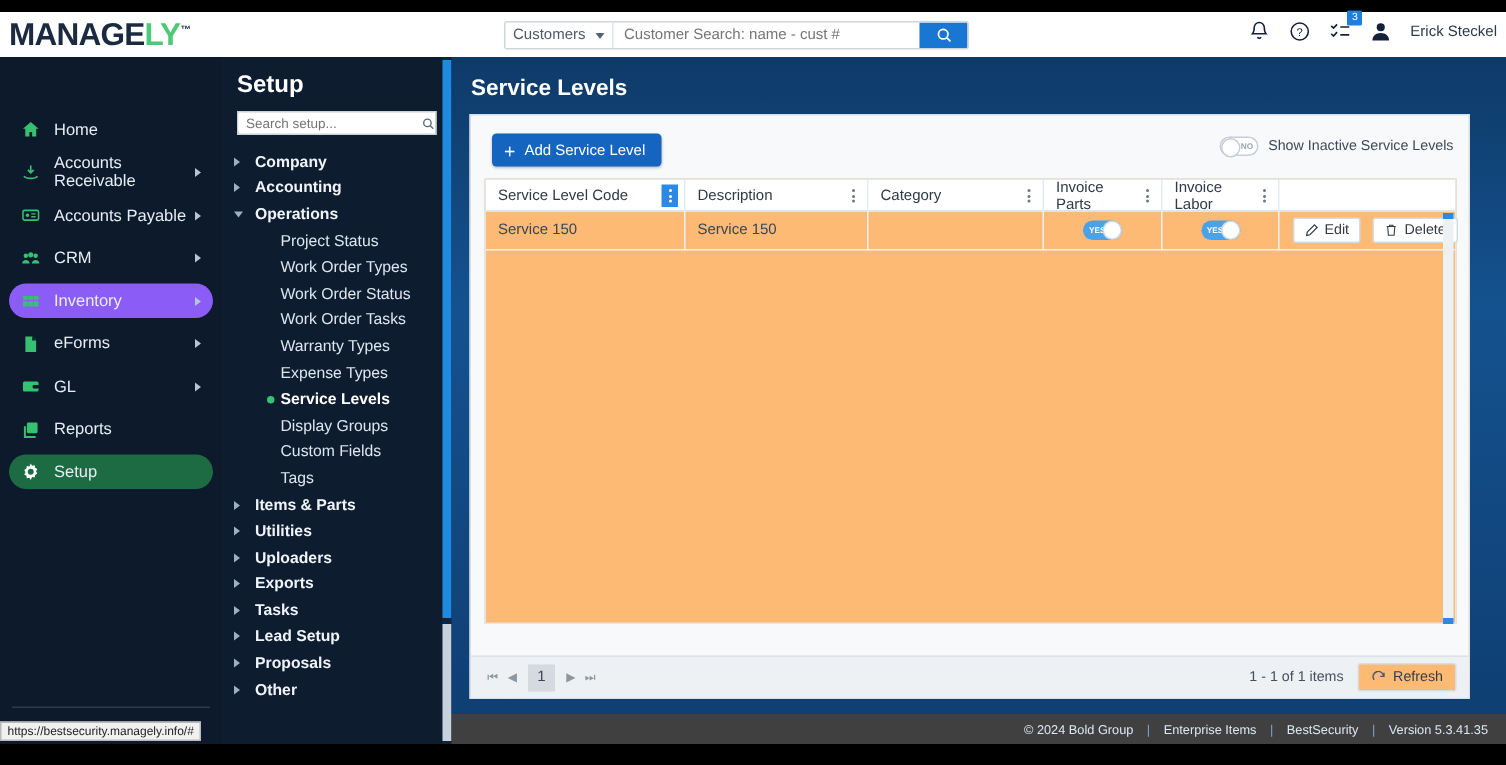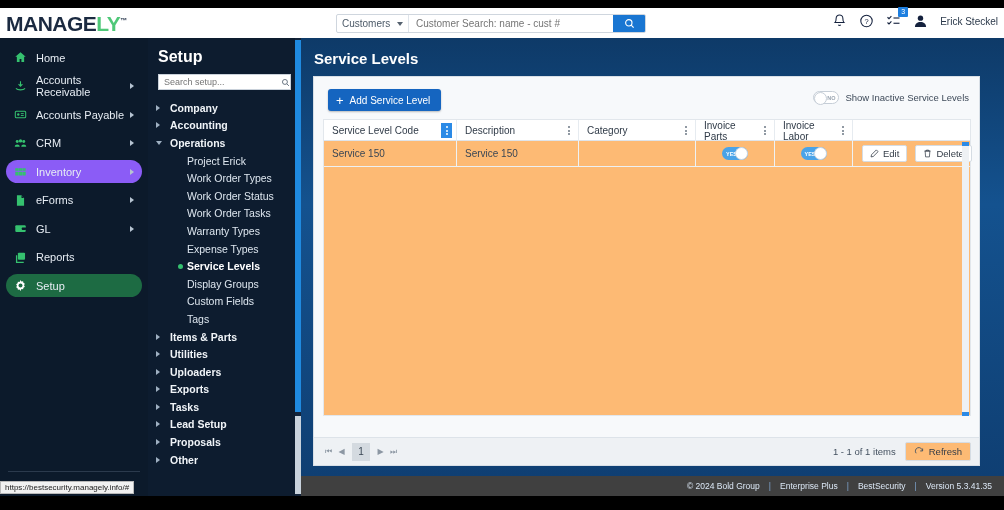--- a/index.html
+++ b/index.html
@@ -182,21 +182,21 @@
     <div class="ticon">
       <svg width="15" height="16" viewBox="0 0 20 20">
         <circle cx="10" cy="6.2" r="3.6" fill="#14213d"></circle>
         <path d="M2.6 18c0-4.2 3.3-6.6 7.4-6.6s7.4 2.4 7.4 6.6z" fill="#14213d"></path>
       </svg>
     </div>
     <span class="uname">Erick Steckel</span>
   </div>
 
   <div class="leftnav">
-    <div style="padding-top:8px;">
+    <div style="padding-top:8px;margin-top:29px;">
 
       <div class="navitem">
         <span class="nicon">
           <svg width="13" height="13" viewBox="0 0 20 20">
               <path d="M10 2L2 9h2.4v8h4.2v-4.8h2.8V17h4.2V9H18z" fill="currentColor"></path>
             </svg>
         </span>
         <span class="nlabel">Home</span>
       </div>
 
@@ -323,21 +323,21 @@
           <span>Accounting</span>
         </div>
       <div class="tnode">
           <span class="tw">
             <i class="tri-d"></i>
           </span>
           <span>Operations</span>
         </div>
 
       <div class="tleaf">
-          <span>Project Erick</span>
+          <span>Project Status</span>
         </div>
       <div class="tleaf">
           <span>Work Order Types</span>
         </div>
       <div class="tleaf">
           <span>Work Order Status</span>
         </div>
       <div class="tleaf">
           <span>Work Order Tasks</span>
         </div>
@@ -538,21 +538,21 @@
           </span>
         </span>
       </div>
 
     </div>
   </div>
 
   <div class="footer">
     <span>© 2024 Bold Group</span>
     <span class="fsep">|</span>
-    <span>Enterprise Plus</span>
+    <span>Enterprise Items</span>
     <span class="fsep">|</span>
     <span>BestSecurity</span>
     <span class="fsep">|</span>
     <span>Version 5.3.41.35</span>
   </div>
 
   <div class="statuslink">https://bestsecurity.managely.info/#</div>
 
   <div class="blackbar"></div>
 </div>

